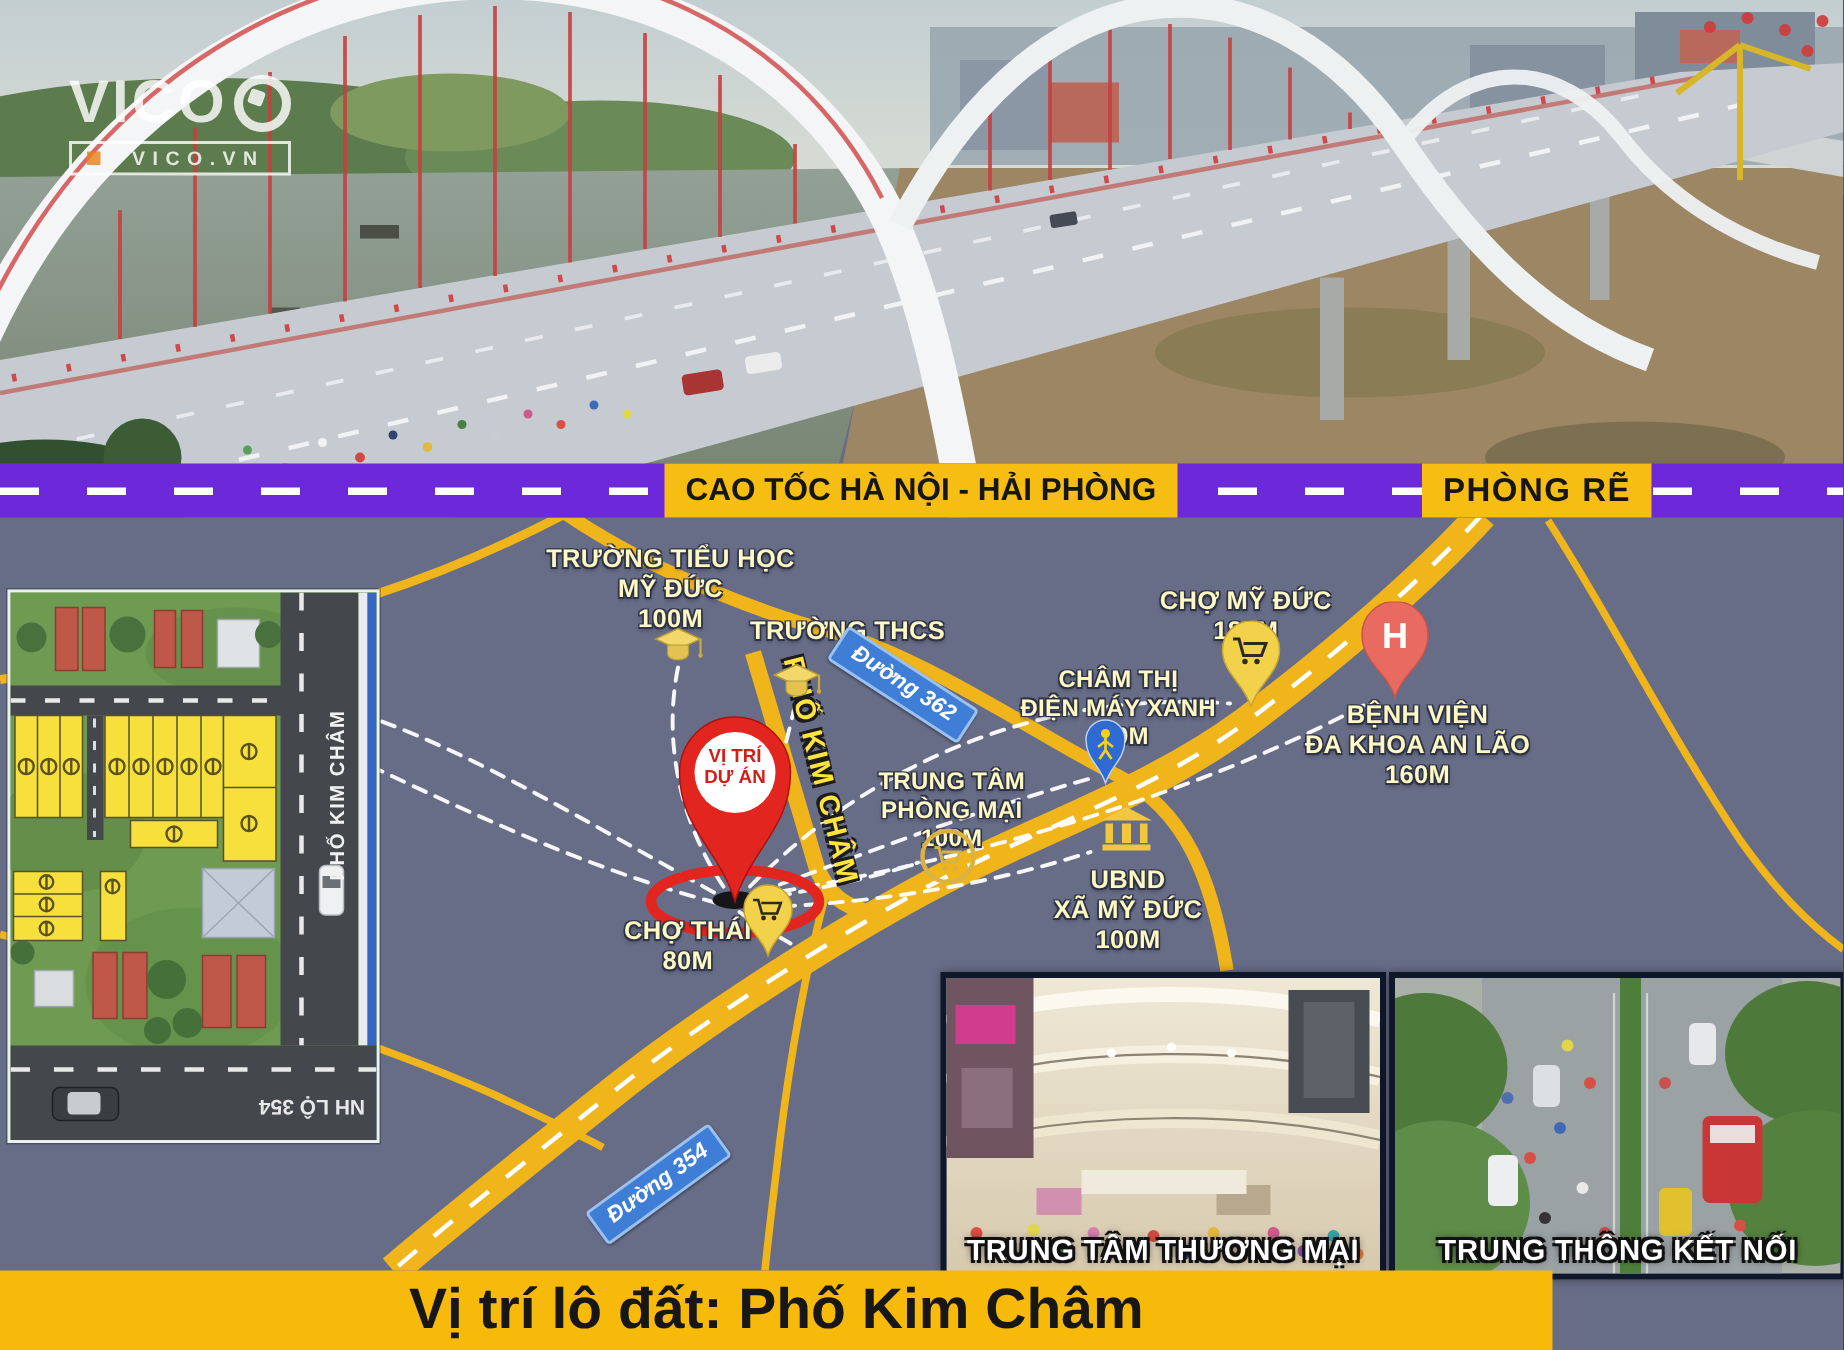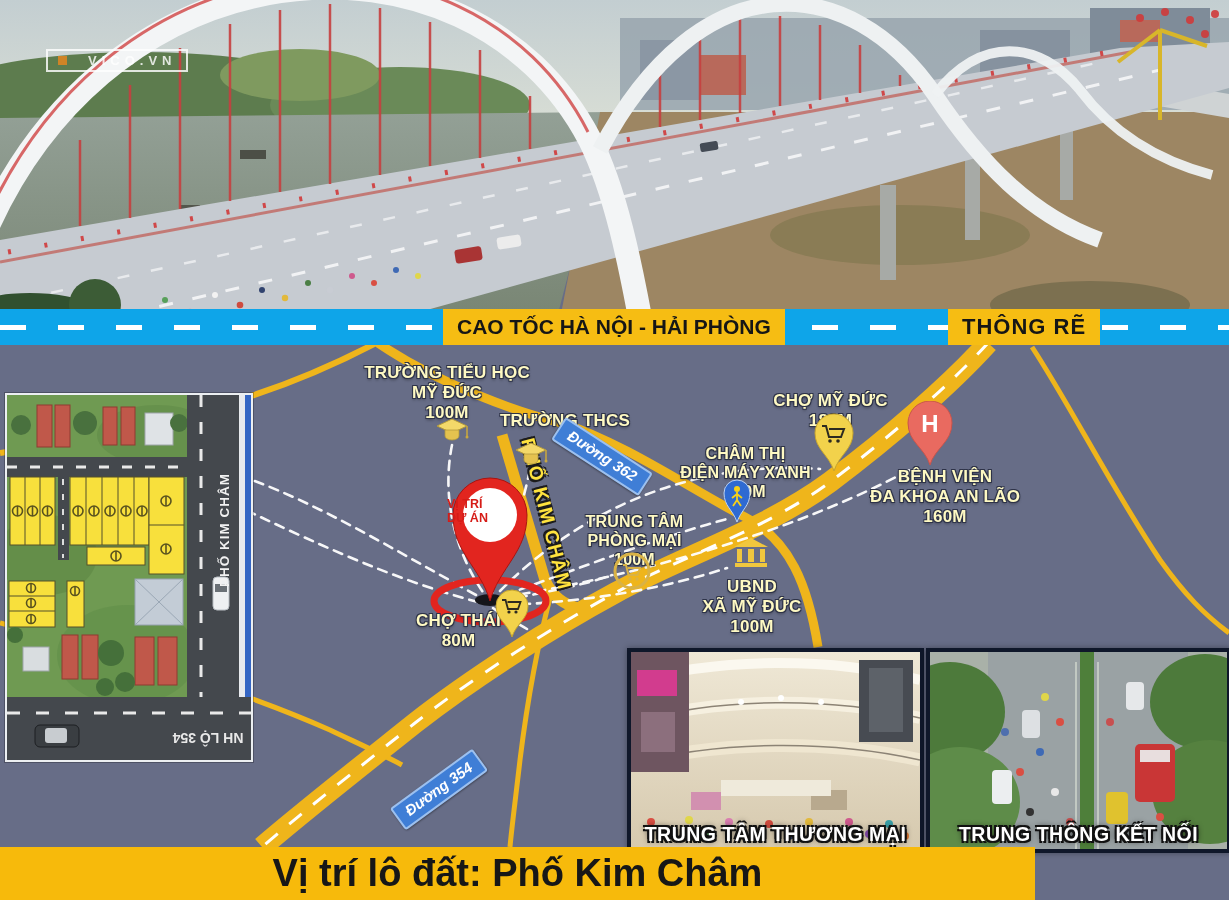--- a/index.html
+++ b/index.html
@@ -8,42 +8,42 @@
   
   #bridge{position:absolute;left:0;top:0;width:1229px;height:345px;}
   
   #logo{position:absolute;left:46px;top:46px;opacity:.82;color:#fff;z-index:30;}
   #logo .brand{font-size:40px;font-weight:800;letter-spacing:2px;display:flex;align-items:center;gap:4px;}
   #logo .aperture{width:26px;height:26px;border:6px solid #fff;border-radius:50%;display:inline-block;position:relative;}
   #logo .aperture:after{content:"";position:absolute;left:4px;top:4px;width:10px;height:10px;background:#fff;border-radius:2px;transform:rotate(20deg);}
   #logo .dom{margin-top:3px;border:2px solid #fff;padding:2px 10px;font-size:13px;font-weight:700;letter-spacing:5px;display:flex;align-items:center;gap:21px;}
   #logo .odot{width:9px;height:9px;background:#e8861e;display:inline-block;}
   
-  #band{position:absolute;left:0;top:309px;width:1229px;height:36px;background:#0ea5e9;z-index:20;}
+  #band{position:absolute;left:0;top:309px;width:1229px;height:36px;background:#6d28d9;z-index:20;}
   #band .dashes{position:absolute;left:0;top:16px;width:100%;height:5px;
      background:repeating-linear-gradient(90deg,#fff 0 26px,transparent 26px 58px);}
   .band-label{position:absolute;top:0;height:36px;line-height:36px;background:#f6bd13;
      padding:0 14px;color:#161616;font-weight:800;white-space:nowrap;}
   #band-label-1{left:443px;font-size:21px;}
   #band-label-2{left:948px;font-size:22px;letter-spacing:1px;}
   
   #map{position:absolute;left:0;top:345px;width:1229px;height:502px;background:#676d87;}
   #roads{position:absolute;left:0;top:0;}
   .poi-label{position:absolute;text-align:center;color:#fef9c3;font-weight:800;font-size:17px;line-height:1.18;
      text-shadow:-1px -1px 0 #2e3348,1px -1px 0 #2e3348,-1px 1px 0 #2e3348,1px 1px 0 #2e3348,0 2px 3px rgba(0,0,0,.4);
      letter-spacing:.2px;}
   .poi-label.sm{font-size:16px;}
   .road-sign{position:absolute;background:#3f7ed6;border:2px solid #9cc0ef;border-radius:3px;
      color:#fff;font-style:italic;font-weight:700;font-size:15px;text-align:center;line-height:21px;
      box-shadow:0 1px 2px rgba(0,0,0,.4);}
   #street-label{position:absolute;left:468px;top:158px;width:156px;text-align:center;
      transform:rotate(76deg);color:#ffe33e;font-weight:800;font-size:19px;letter-spacing:1px;
      text-shadow:-2px -1px 0 #1c1c1c,2px -1px 0 #1c1c1c,-2px 2px 0 #1c1c1c,2px 2px 0 #1c1c1c;white-space:nowrap;}
   .pin{position:absolute;}
-  #project-pin-text{position:absolute;left:0;top:26px;width:86px;text-align:left;
+  #project-pin-text{position:absolute;left:0;top:26px;width:86px;text-align:center;
      color:#d61c17;font-weight:800;font-size:12.5px;line-height:1.15;}
   
   #inset{position:absolute;left:5px;top:48px;width:244px;height:365px;border:2px solid #eceff2;
      box-shadow:0 0 0 1px rgba(0,0,0,.25);background:#6f9a52;}
   
   .photo{position:absolute;top:648px;height:197px;border:4px solid #0f172a;box-shadow:0 0 6px rgba(0,0,0,.35);}
   #photo-mall{left:627px;width:289px;}
   #photo-traffic{left:926px;width:297px;}
   .caption{position:absolute;left:0;right:0;bottom:3px;text-align:center;color:#fff;font-weight:800;
      font-size:19.5px;letter-spacing:.5px;white-space:nowrap;
@@ -155,30 +155,34 @@
           <circle cx="1190" cy="20" r="4"></circle>
         <circle cx="1215" cy="14" r="4"></circle>
           <circle cx="1205" cy="34" r="4"></circle>
       </g>
       <ellipse cx="30" cy="335" rx="95" ry="42" fill="#31502f"></ellipse>
       <circle cx="95" cy="305" r="26" fill="#3c5c36"></circle>
     </svg>
   </div>
 
   <div id="logo">
+    <div class="brand">
+      <span>VICO</span>
+      <span class="aperture"></span>
+    </div>
     <div class="dom">
       <span class="odot"></span>
       <span>VICO.VN</span>
     </div>
   </div>
 
   <div id="band">
     <div class="dashes"></div>
     <div class="band-label" id="band-label-1">CAO TỐC HÀ NỘI - HẢI PHÒNG</div>
-    <div class="band-label" id="band-label-2">THÔNG RẼ</div>
+    <div class="band-label" id="band-label-2">PHÒNG RẼ</div>
   </div>
 
   <div id="map">
     <svg id="roads" width="1229" height="502" viewBox="0 0 1229 502">
 
       <path d="M376,-2 C330,22 285,40 248,52 C180,75 90,95 0,108" stroke="#efb51b" stroke-width="6" fill="none"></path>
       <path d="M0,278 C110,305 240,345 330,385 C355,397 380,408 402,420" stroke="#efb51b" stroke-width="5" fill="none"></path>
       <path d="M1032,2 C1070,60 1110,140 1160,215 C1185,250 1205,270 1229,288" stroke="#efb51b" stroke-width="5" fill="none"></path>
 
       <path d="M378,-2 C440,40 520,68 562,78 C625,98 700,150 745,172 C790,195 808,240 818,302" stroke="#efb51b" stroke-width="9" fill="none"></path>

